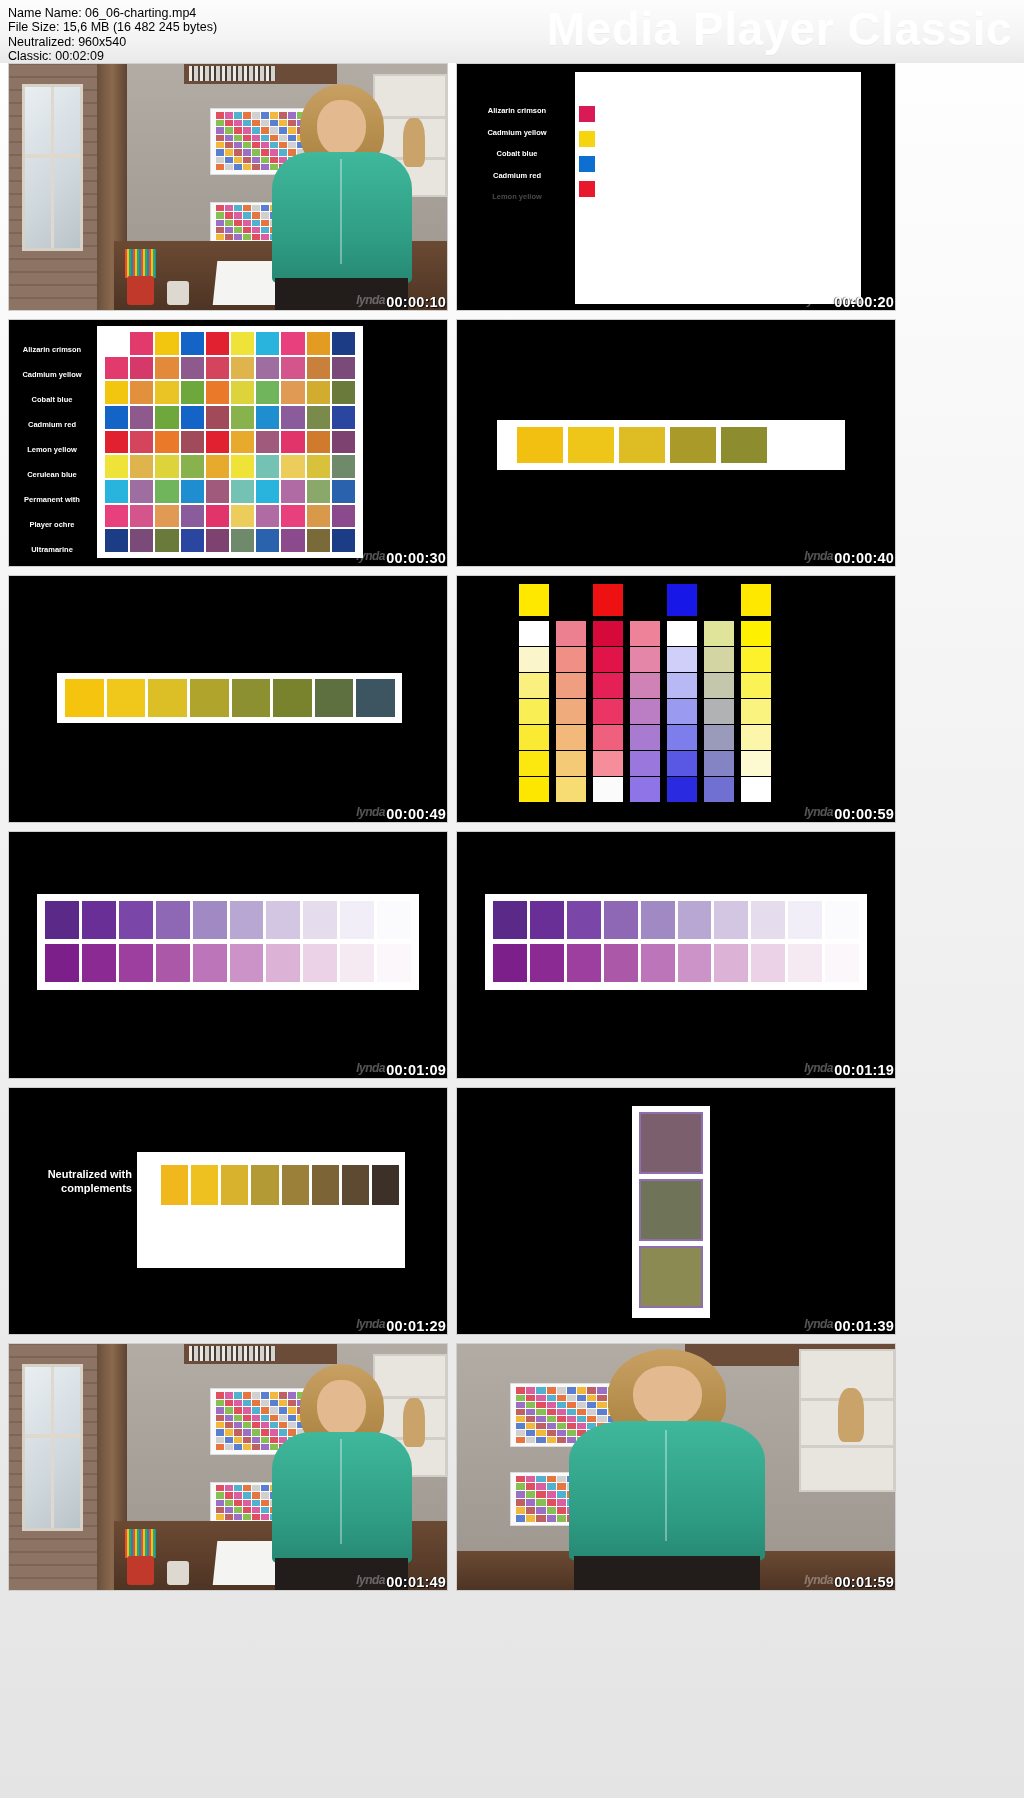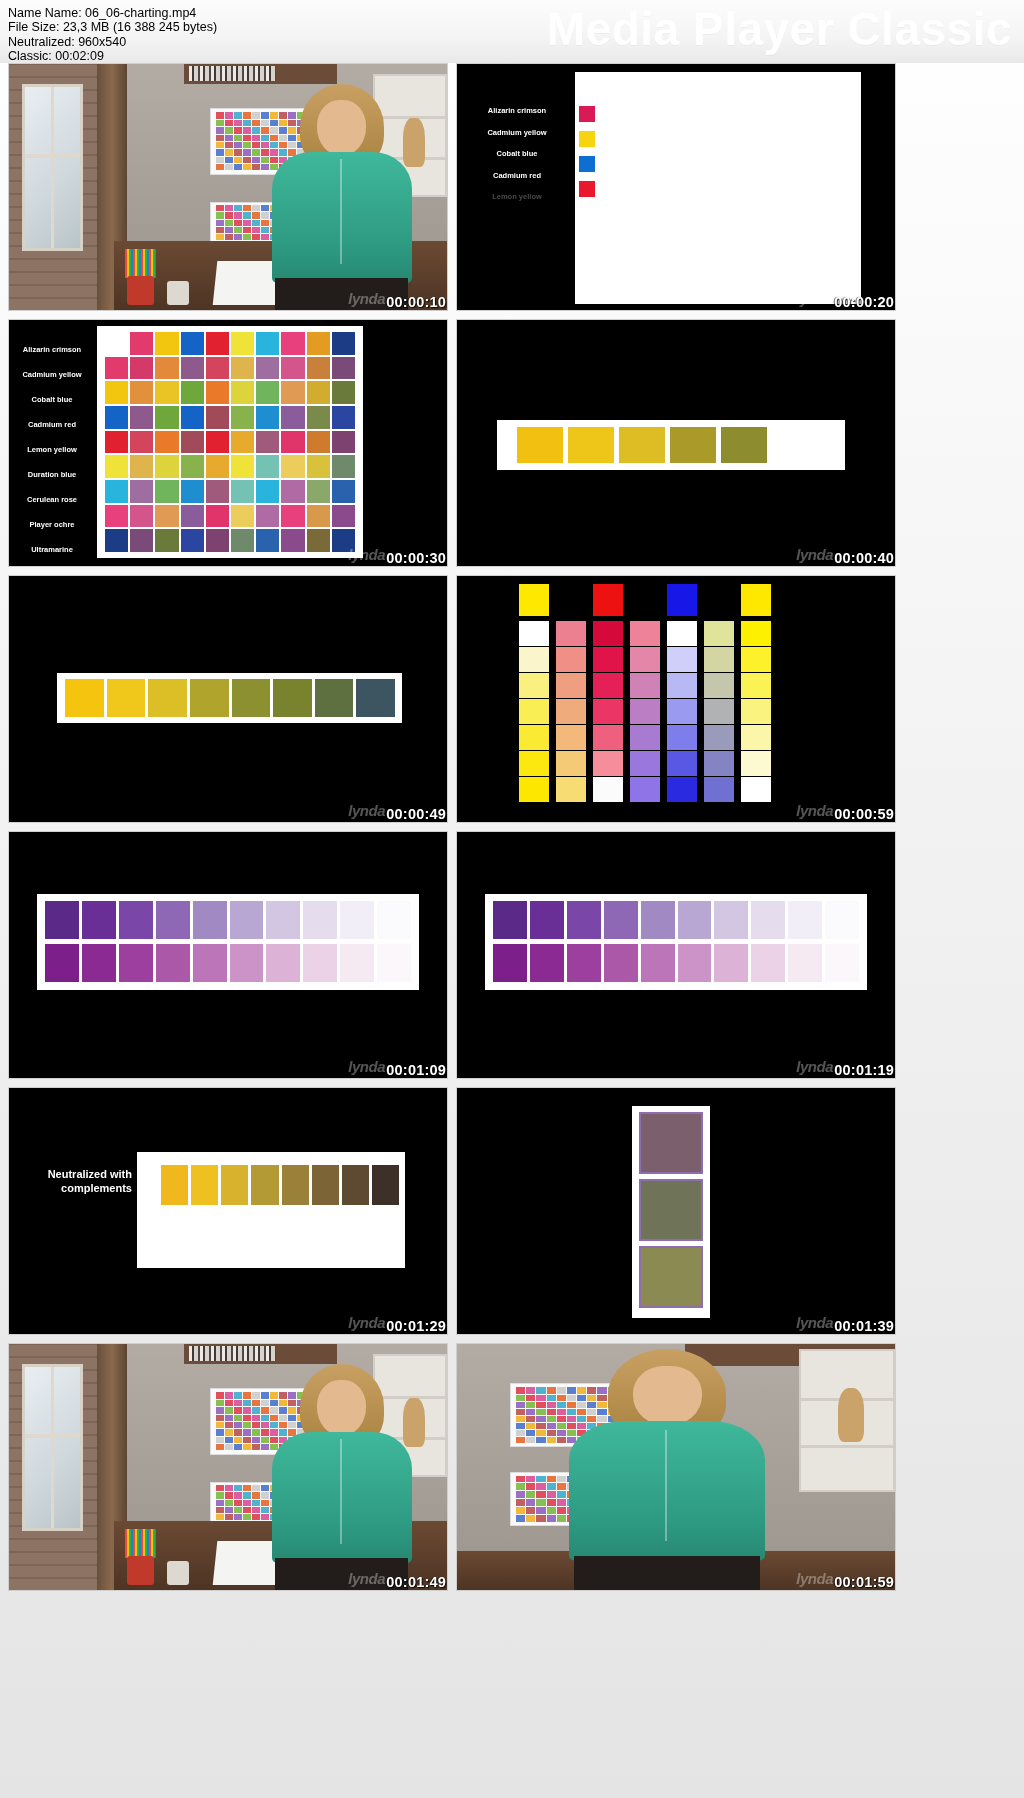--- a/index.html
+++ b/index.html
@@ -61,21 +61,21 @@
     font-size:14.5px;
     font-weight:bold;
     color:#ffffff;
     text-shadow: 1px 1px 1px rgba(0,0,0,0.85), -1px 0 1px rgba(0,0,0,0.6);
     letter-spacing:0.2px;
     z-index:9;
   }
   .wm {
     position:absolute;
     right:62px; bottom:3px;
-    font-size:15px;
+    font-size:12px;
     font-weight:bold;
     font-style:italic;
     color:rgba(255,255,255,0.33);
     letter-spacing:-0.5px;
     z-index:8;
     margin-left:23px;
   }
 
   
   .scene { position:absolute; inset:0; background:#6d6257; }
@@ -227,21 +227,21 @@
 
   .vstack { position:absolute; display:flex; flex-direction:column; gap:5px; }
   .vstack > i { display:block; border:2px solid #8e6fae; }
 </style>
 </head>
 <body>
 
 <div id="header">
   <div id="meta">
     <div>Name Name: 06_06-charting.mp4</div>
-    <div>File Size: 23,3 MB (16 388 245 bytes)</div>
+    <div>File Size: 15,6 MB (16 482 245 bytes)</div>
     <div>Neutralized: 960x540</div>
     <div>Classic: 00:02:09</div>
   </div>
   <div id="app-title">Media Player Classic</div>
 </div>
 
 <div id="grid">
 
   <div class="row">
 
@@ -447,22 +447,22 @@
 
     <div class="tile">
       <div class="inner slide">
         <div class="panelW" style="left:88px;top:6px;width:266px;height:232px;"></div>
         <div class="lbl-col" id="lbl3" style="left:0px;top:26px;width:86px;gap:17.5px;">
             <span>Alizarin crimson</span>
             <span>Cadmium yellow</span>
             <span>Cobalt blue</span>
             <span>Cadmium red</span>
             <span>Lemon yellow</span>
-            <span>Duration blue</span>
-            <span>Cerulean rose</span>
+            <span>Cerulean blue</span>
+            <span>Permanent with</span>
             <span>Player ochre</span>
             <span>Ultramarine</span>
           </div>
         <div class="swatch-grid" id="grid3" style="left:96px;top:12px;width:250px;height:220px;grid-template-columns:repeat(10,1fr);grid-template-rows:repeat(9,1fr);">
             <i style="background:#ffffff;"></i>
             <i style="background:#e23a6c;"></i>
             <i style="background:#f2c50e;"></i>
             <i style="background:#1464c8;"></i>
             <i style="background:#e1212f;"></i>
             <i style="background:#efe33a;"></i>

